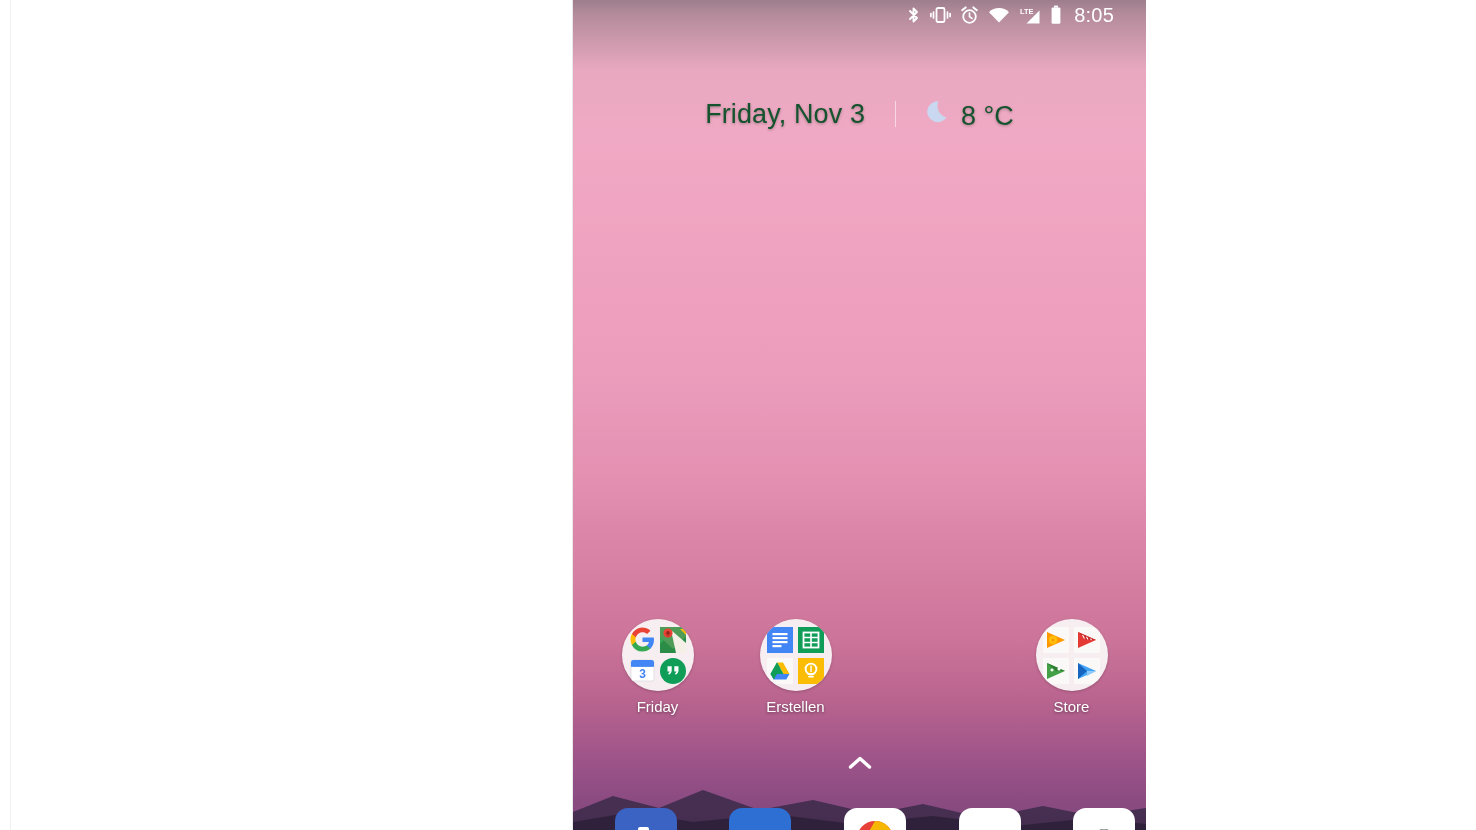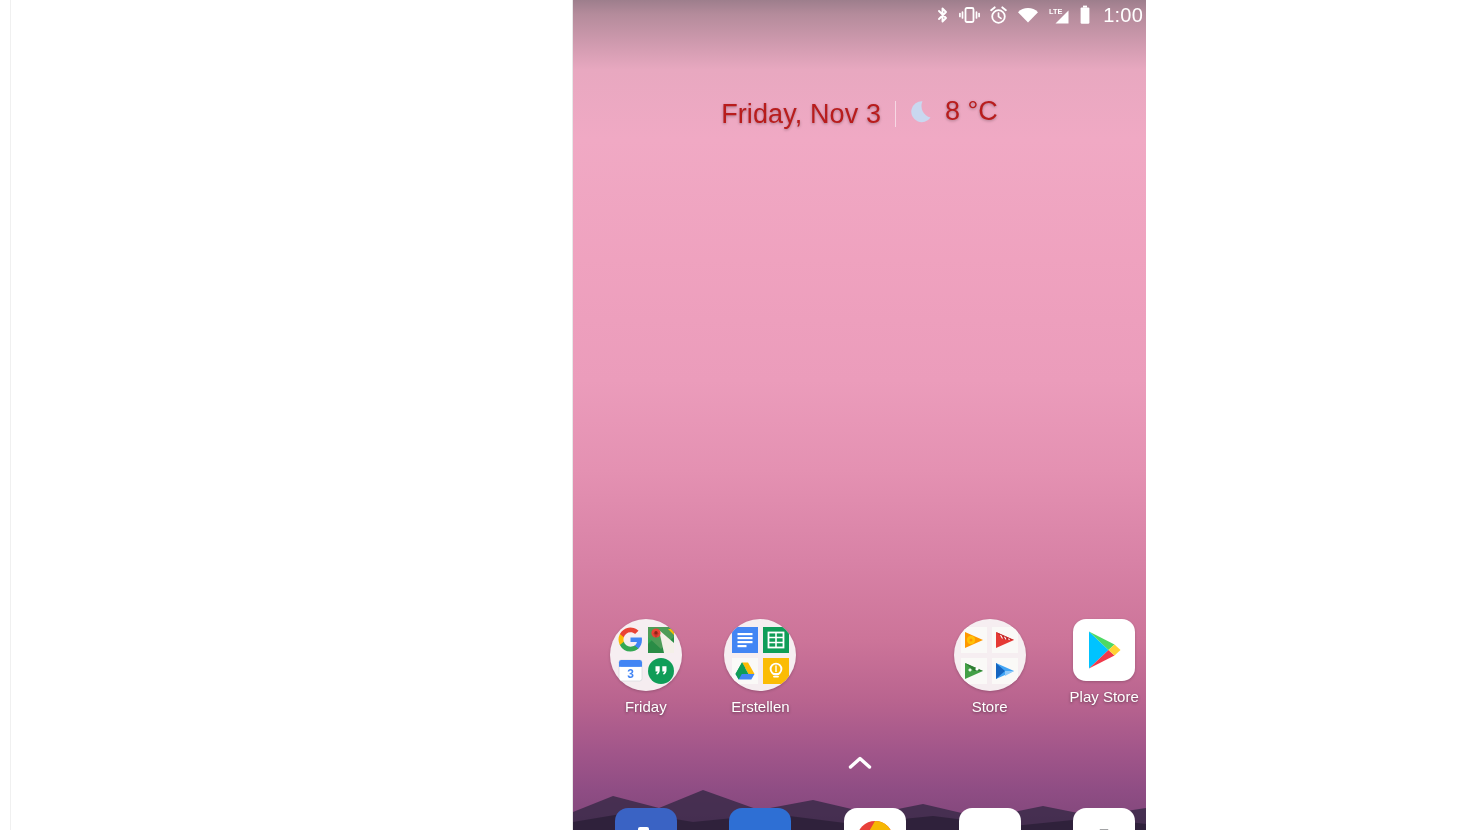--- a/index.html
+++ b/index.html
@@ -82,21 +82,21 @@
   
   #status-bar {
     position: absolute;
     top: 0;
     left: 0;
     width: 573px;
     height: 30px;
     display: flex;
     align-items: center;
     justify-content: flex-end;
-    padding-right: 3px;
+    padding-right: 32px;
     box-sizing: border-box;
     gap: 9px;
   }
   #status-bar .sicon {
     display: inline-flex;
     align-items: center;
     justify-content: center;
     height: 18px;
   }
   #clock {
@@ -110,39 +110,39 @@
 
   
   #widget {
     position: absolute;
     top: 98px;
     left: 0;
     width: 573px;
     display: flex;
     align-items: center;
     justify-content: center;
-    gap: 0px;
-    color: #b91c1c;
+    gap: 16px;
+    color: #14532d;
     text-shadow: 0 1px 3px rgba(0,0,0,0.30);
   }
   #widget-date {
     font-size: 27px;
     font-family: "Liberation Sans", sans-serif;
     line-height: 1;
     letter-spacing: 0.1px;
   }
   #widget-divider {
     width: 1px;
     height: 26px;
     background: rgba(255,255,255,0.55);
     margin: 0 14px;
   }
   #widget-weather {
     display: flex;
-    align-items: flex-start;
+    align-items: flex-end;
     gap: 9px;
   }
   #widget-temp {
     font-size: 27px;
     font-family: "Liberation Sans", sans-serif;
     line-height: 1;
   }
 
   
   #app-row {
@@ -293,21 +293,21 @@
         </svg>
       </span>
 
       <span class="sicon">
         <svg width="12" height="20" viewBox="0 0 12 20">
           <rect x="4" y="0.6" width="4" height="2" fill="#ffffff"></rect>
           <rect x="1.6" y="2.4" width="8.8" height="16.4" rx="1.2" fill="#ffffff"></rect>
         </svg>
       </span>
 
-      <span id="clock">1:00</span>
+      <span id="clock">8:05</span>
     </div>
 
     <div id="widget">
       <span id="widget-date">Friday, Nov 3</span>
       <span id="widget-divider"></span>
       <span id="widget-weather">
         <span>
           <svg width="26" height="28" viewBox="0 0 26 28">
             <path d="M20.5 19.5 A10.5 10.5 0 1 1 12.5 3.2 A11.8 11.8 0 0 0 20.5 19.5 Z" fill="#c9d8f0"></path>
           </svg>
@@ -435,31 +435,20 @@
               <rect width="26" height="26" fill="#faf9f7"></rect>
               <path d="M4 5 L22 13 L4 21 Z" fill="#42a5f5"></path>
               <path d="M4 5 L13 13 L4 21 Z" fill="#1565c0"></path>
               <path d="M13 13 L22 13 L13 18 Z" fill="#90caf9"></path>
             </svg>
           </span>
         </div>
         <span class="app-label">Store</span>
       </div>
 
-      <div class="app-cell">
-        <div class="app-icon-square">
-          <svg width="38" height="40" viewBox="0 0 38 40">
-            <path d="M4 1.5 L4 38.5 L23.5 20 Z" fill="#00c3ff"></path>
-            <path d="M4 1.5 L29.5 14.5 L23.5 20 Z" fill="#4dd964"></path>
-            <path d="M4 38.5 L29.5 25.5 L23.5 20 Z" fill="#f03a4b"></path>
-            <path d="M29.5 14.5 L35.5 20 L29.5 25.5 L23.5 20 Z" fill="#ffd233"></path>
-          </svg>
-        </div>
-        <span class="app-label">Play Store</span>
-      </div>
     </div>
 
     <div id="drawer-handle">
       <span>
         <svg width="26" height="18" viewBox="0 0 26 18">
           <path d="M3.5 13 L13 4.5 L22.5 13" fill="none" stroke="#ffffff" stroke-width="3.4" stroke-linecap="round" stroke-linejoin="round"></path>
         </svg>
       </span>
     </div>
 

